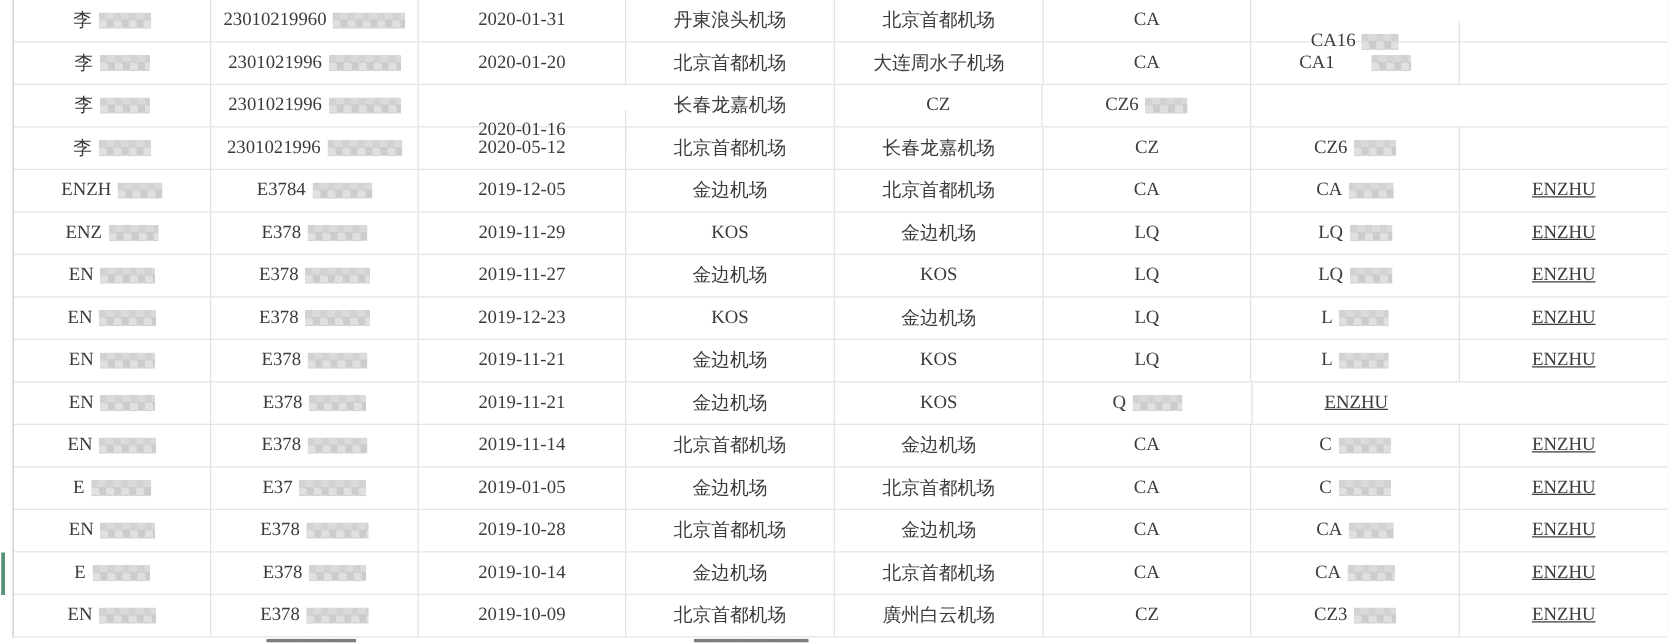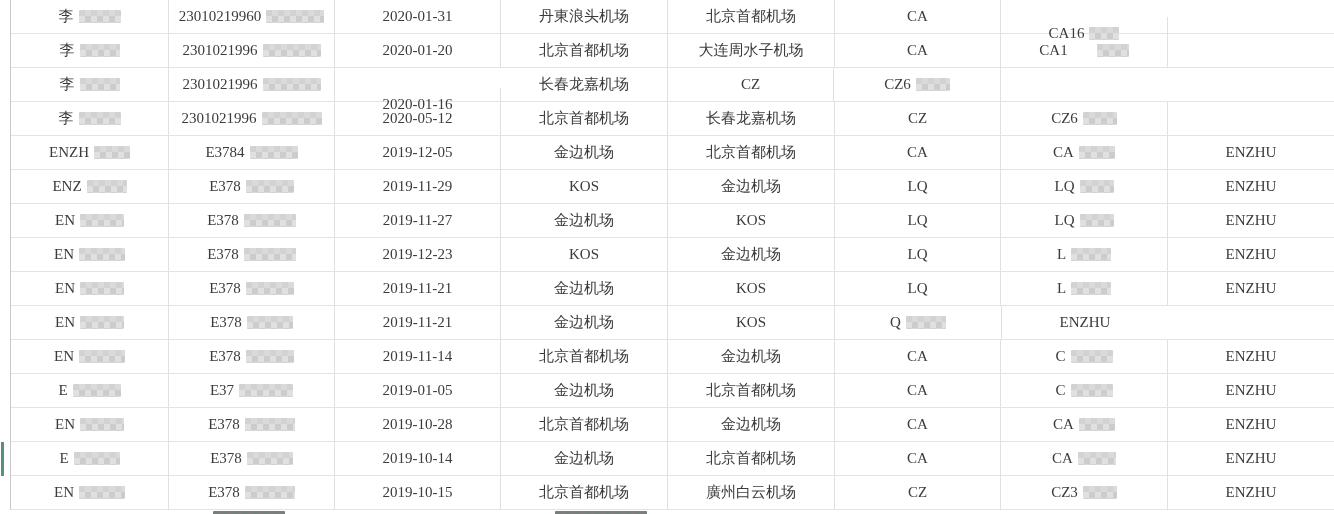--- a/index.html
+++ b/index.html
@@ -17,21 +17,21 @@
   .row{
     display:flex;height:34px;box-sizing:border-box;
     border-bottom:1px solid #e4e4e4;align-items:center;
   }
   .cell{
     box-sizing:border-box;height:100%;
     border-right:1px solid #e1e1e1;
     display:flex;align-items:center;justify-content:center;
     font-size:15px;color:#3b3b3b;white-space:nowrap;overflow:hidden;
   }
-  .cell:last-child{border-right:none;}
+  .cell:last-child{border-right:none;text-decoration:underline;}
   .blur{
     display:inline-block;height:13px;margin-left:5px;border-radius:1px;
     background-image:conic-gradient(#dadada 0 25%, #cccccc 0 50%, #e0e0e0 0 75%, #d2d2d2 0);
     background-size:12px 12px;
   }
   .partial{position:absolute;left:10px;overflow:hidden;}
   .darkmark{
     position:absolute;top:1px;height:6px;border-radius:1px;
     background-image:conic-gradient(#7e7e7e 0 25%, #6d756f 0 50%, #8a8a8a 0 75%, #75807a 0);
     background-size:10px 10px;
@@ -447,21 +447,21 @@
     <div class="row">
       <div class="cell" style="width: 158px;">
         <span>EN</span>
         <span class="blur" style="width: 46px;"></span>
       </div>
       <div class="cell" style="width: 166px;">
         <span>E378</span>
         <span class="blur" style="width: 50px;"></span>
       </div>
       <div class="cell" style="width: 166px;">
-        <span>2019-10-15</span>
+        <span>2019-10-09</span>
       </div>
       <div class="cell" style="width: 167px;">
         <span>北京首都机场</span>
       </div>
       <div class="cell" style="width: 167px;">
         <span>廣州白云机场</span>
       </div>
       <div class="cell" style="width: 166px;">
         <span>CZ</span>
       </div>

